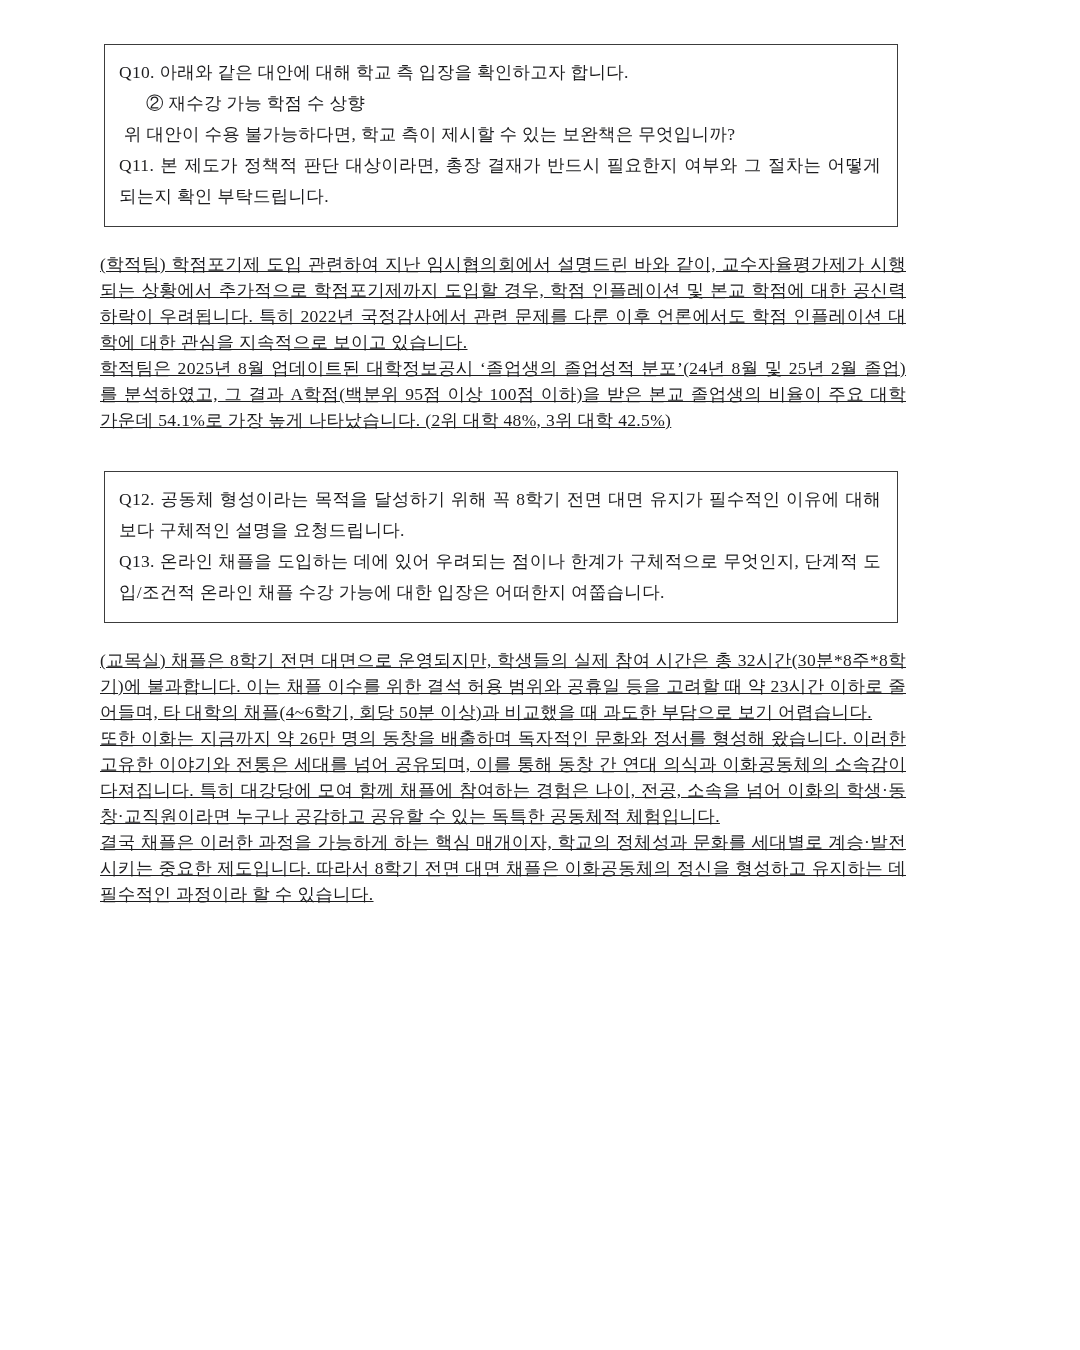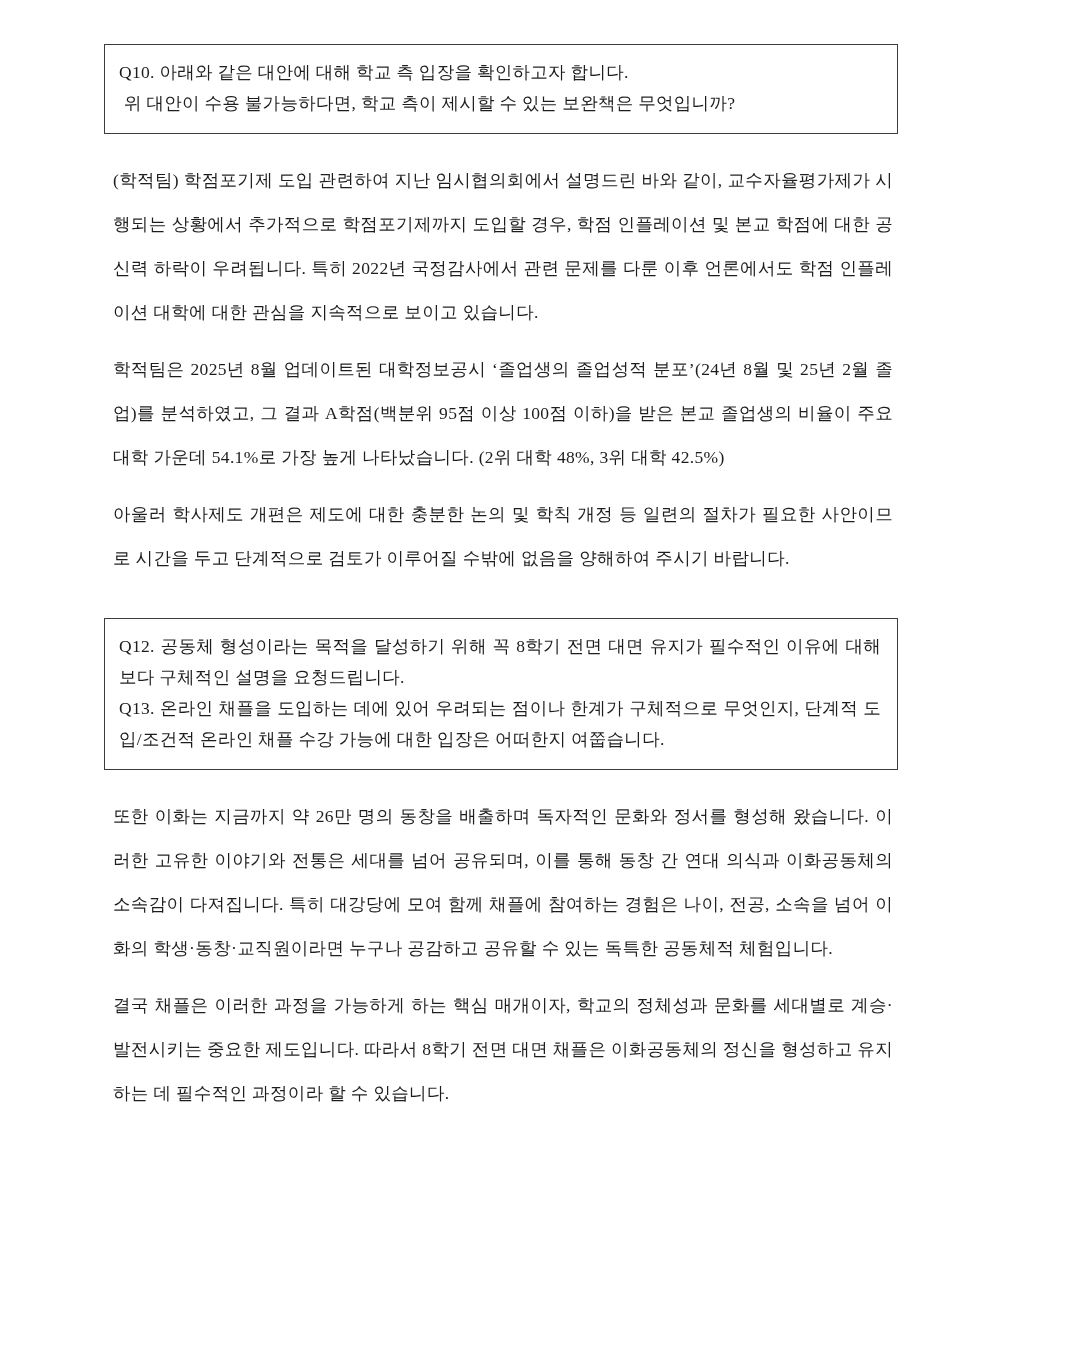--- a/index.html
+++ b/index.html
@@ -37,51 +37,54 @@
   .qbox p.option {
     padding-left: 27px;
   }
   .qbox p.followup {
     padding-left: 5px;
   }
   .response {
     margin: 0 0 38px 0;
   }
   .response p {
-    margin: 13px;
+    margin: 0;
     font-size: 17.5px;
-    line-height: 44px;
+    line-height: 26px;
     letter-spacing: 0.35px;
     text-align: justify;
     text-justify: inter-word;
     word-break: normal;
+    text-decoration: underline;
   }
   .qbox.second {
     margin-top: 14px;
   }
 </style>
 </head>
 <body>
 
 <div class="page">
 
   <div class="qbox">
     <p>Q10. 아래와 같은 대안에 대해 학교 측 입장을 확인하고자 합니다.</p>
+    <p class="option">② 재수강 가능 학점 수 상향</p>
     <p class="followup">위 대안이 수용 불가능하다면, 학교 측이 제시할 수 있는 보완책은 무엇입니까?</p>
+    <p>Q11. 본 제도가 정책적 판단 대상이라면, 총장 결재가 반드시 필요한지 여부와 그 절차는 어떻게 되는지 확인 부탁드립니다.</p>
   </div>
 
   <div class="response">
     <p>(학적팀) 학점포기제 도입 관련하여 지난 임시협의회에서 설명드린 바와 같이, 교수자율평가제가 시행되는 상황에서 추가적으로 학점포기제까지 도입할 경우, 학점 인플레이션 및 본교 학점에 대한 공신력 하락이 우려됩니다. 특히 2022년 국정감사에서 관련 문제를 다룬 이후 언론에서도 학점 인플레이션 대학에 대한 관심을 지속적으로 보이고 있습니다.</p>
     <p>학적팀은 2025년 8월 업데이트된 대학정보공시 ‘졸업생의 졸업성적 분포’(24년 8월 및 25년 2월 졸업)를 분석하였고, 그 결과 A학점(백분위 95점 이상 100점 이하)을 받은 본교 졸업생의 비율이 주요 대학 가운데 54.1%로 가장 높게 나타났습니다. (2위 대학 48%, 3위 대학 42.5%)</p>
-    <p>아울러 학사제도 개편은 제도에 대한 충분한 논의 및 학칙 개정 등 일련의 절차가 필요한 사안이므로 시간을 두고 단계적으로 검토가 이루어질 수밖에 없음을 양해하여 주시기 바랍니다.</p>
   </div>
 
   <div class="qbox second">
     <p>Q12. 공동체 형성이라는 목적을 달성하기 위해 꼭 8학기 전면 대면 유지가 필수적인 이유에 대해 보다 구체적인 설명을 요청드립니다.</p>
     <p>Q13. 온라인 채플을 도입하는 데에 있어 우려되는 점이나 한계가 구체적으로 무엇인지, 단계적 도입/조건적 온라인 채플 수강 가능에 대한 입장은 어떠한지 여쭙습니다.</p>
   </div>
 
   <div class="response">
+    <p>(교목실) 채플은 8학기 전면 대면으로 운영되지만, 학생들의 실제 참여 시간은 총 32시간(30분*8주*8학기)에 불과합니다. 이는 채플 이수를 위한 결석 허용 범위와 공휴일 등을 고려할 때 약 23시간 이하로 줄어들며, 타 대학의 채플(4~6학기, 회당 50분 이상)과 비교했을 때 과도한 부담으로 보기 어렵습니다.</p>
     <p>또한 이화는 지금까지 약 26만 명의 동창을 배출하며 독자적인 문화와 정서를 형성해 왔습니다. 이러한 고유한 이야기와 전통은 세대를 넘어 공유되며, 이를 통해 동창 간 연대 의식과 이화공동체의 소속감이 다져집니다. 특히 대강당에 모여 함께 채플에 참여하는 경험은 나이, 전공, 소속을 넘어 이화의 학생·동창·교직원이라면 누구나 공감하고 공유할 수 있는 독특한 공동체적 체험입니다.</p>
     <p>결국 채플은 이러한 과정을 가능하게 하는 핵심 매개이자, 학교의 정체성과 문화를 세대별로 계승·발전시키는 중요한 제도입니다. 따라서 8학기 전면 대면 채플은 이화공동체의 정신을 형성하고 유지하는 데 필수적인 과정이라 할 수 있습니다.</p>
   </div>
 
 </div>
 
 </body></html>

